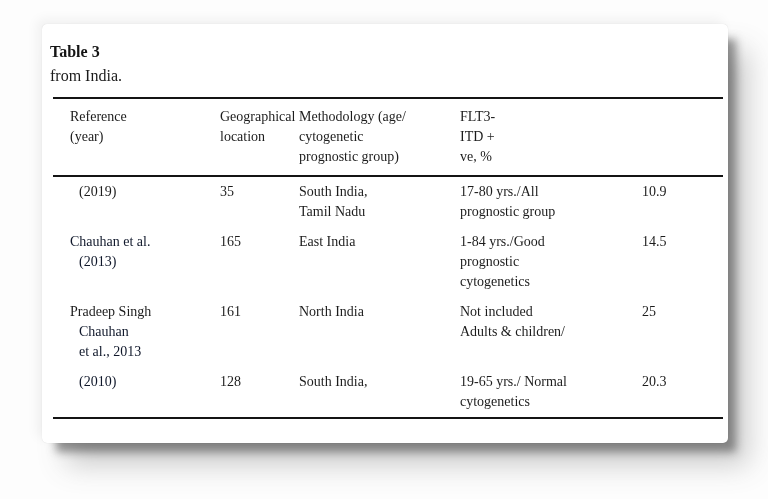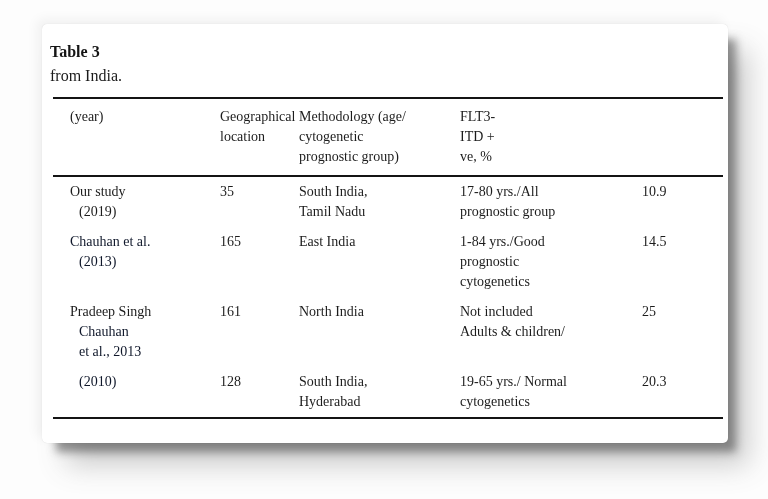--- a/index.html
+++ b/index.html
@@ -84,40 +84,40 @@
 <body>
 
 <div class="card">
   <div class="table-label">Table 3</div>
   <div class="caption">
     <div class="cell-line">from India.</div>
   </div>
   <div class="dtable" id="dtable">
       <div class="trow thead-row">
         <div class="cell first">
+          <div class="cell-line">Reference</div>
           <div class="cell-line">(year)</div>
         </div>
         <div class="cell">
           <div class="cell-line">Geographical</div>
           <div class="cell-line">location</div>
         </div>
         <div class="cell">
           <div class="cell-line">Methodology (age/</div>
           <div class="cell-line">cytogenetic</div>
           <div class="cell-line">prognostic group)</div>
         </div>
         <div class="cell">
           <div class="cell-line">FLT3-</div>
           <div class="cell-line">ITD +</div>
           <div class="cell-line">ve, %</div>
         </div>
       </div>
       <div class="trow tbody-row">
         <div class="cell first">
-          <div class="cell-line">Our study</div>
           <div class="cell-line indent">(2019)</div>
         </div>
         <div class="cell">
           <div class="cell-line">35</div>
         </div>
         <div class="cell">
           <div class="cell-line">South India,</div>
           <div class="cell-line">Tamil Nadu</div>
         </div>
         <div class="cell">
@@ -170,21 +170,20 @@
       </div>
       <div class="trow tbody-row">
         <div class="cell first">
           <div class="cell-line indent citation-link">(2010)</div>
         </div>
         <div class="cell">
           <div class="cell-line">128</div>
         </div>
         <div class="cell">
           <div class="cell-line">South India,</div>
-          <div class="cell-line">Hyderabad</div>
         </div>
         <div class="cell">
           <div class="cell-line">19-65 yrs./ Normal</div>
           <div class="cell-line">cytogenetics</div>
         </div>
         <div class="cell">
           <div class="cell-line">20.3</div>
         </div>
       </div>
     </div>

